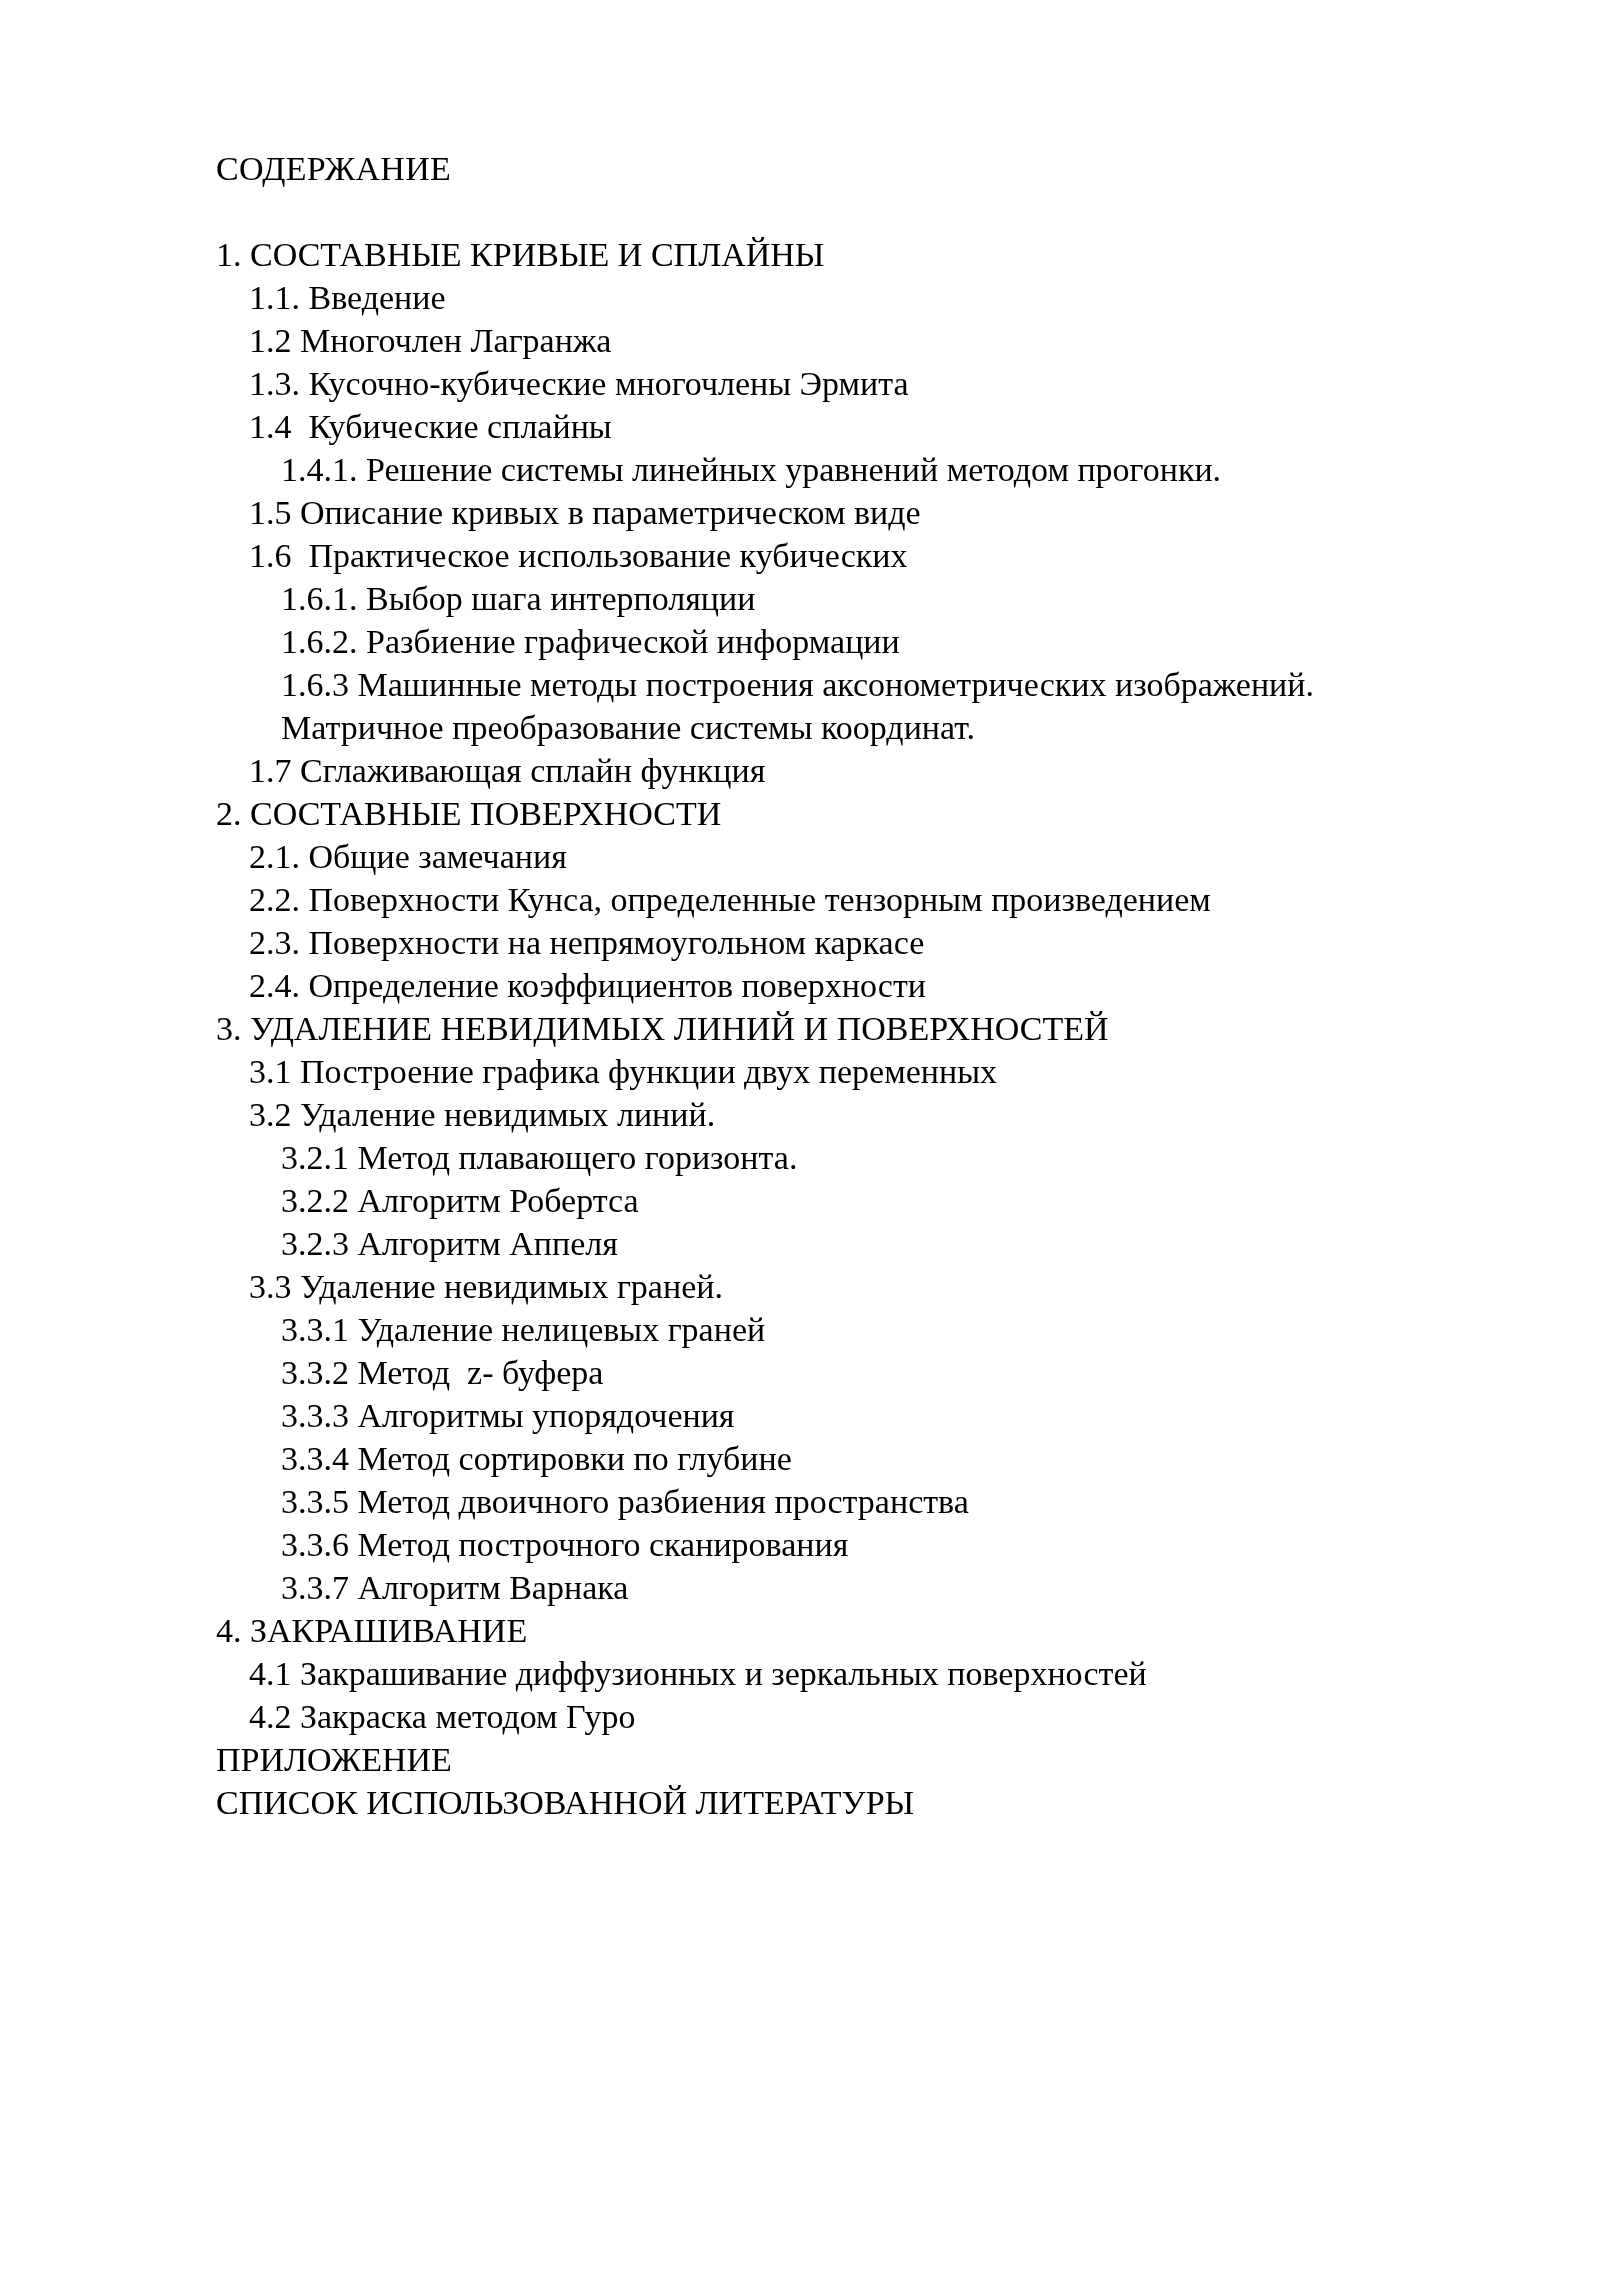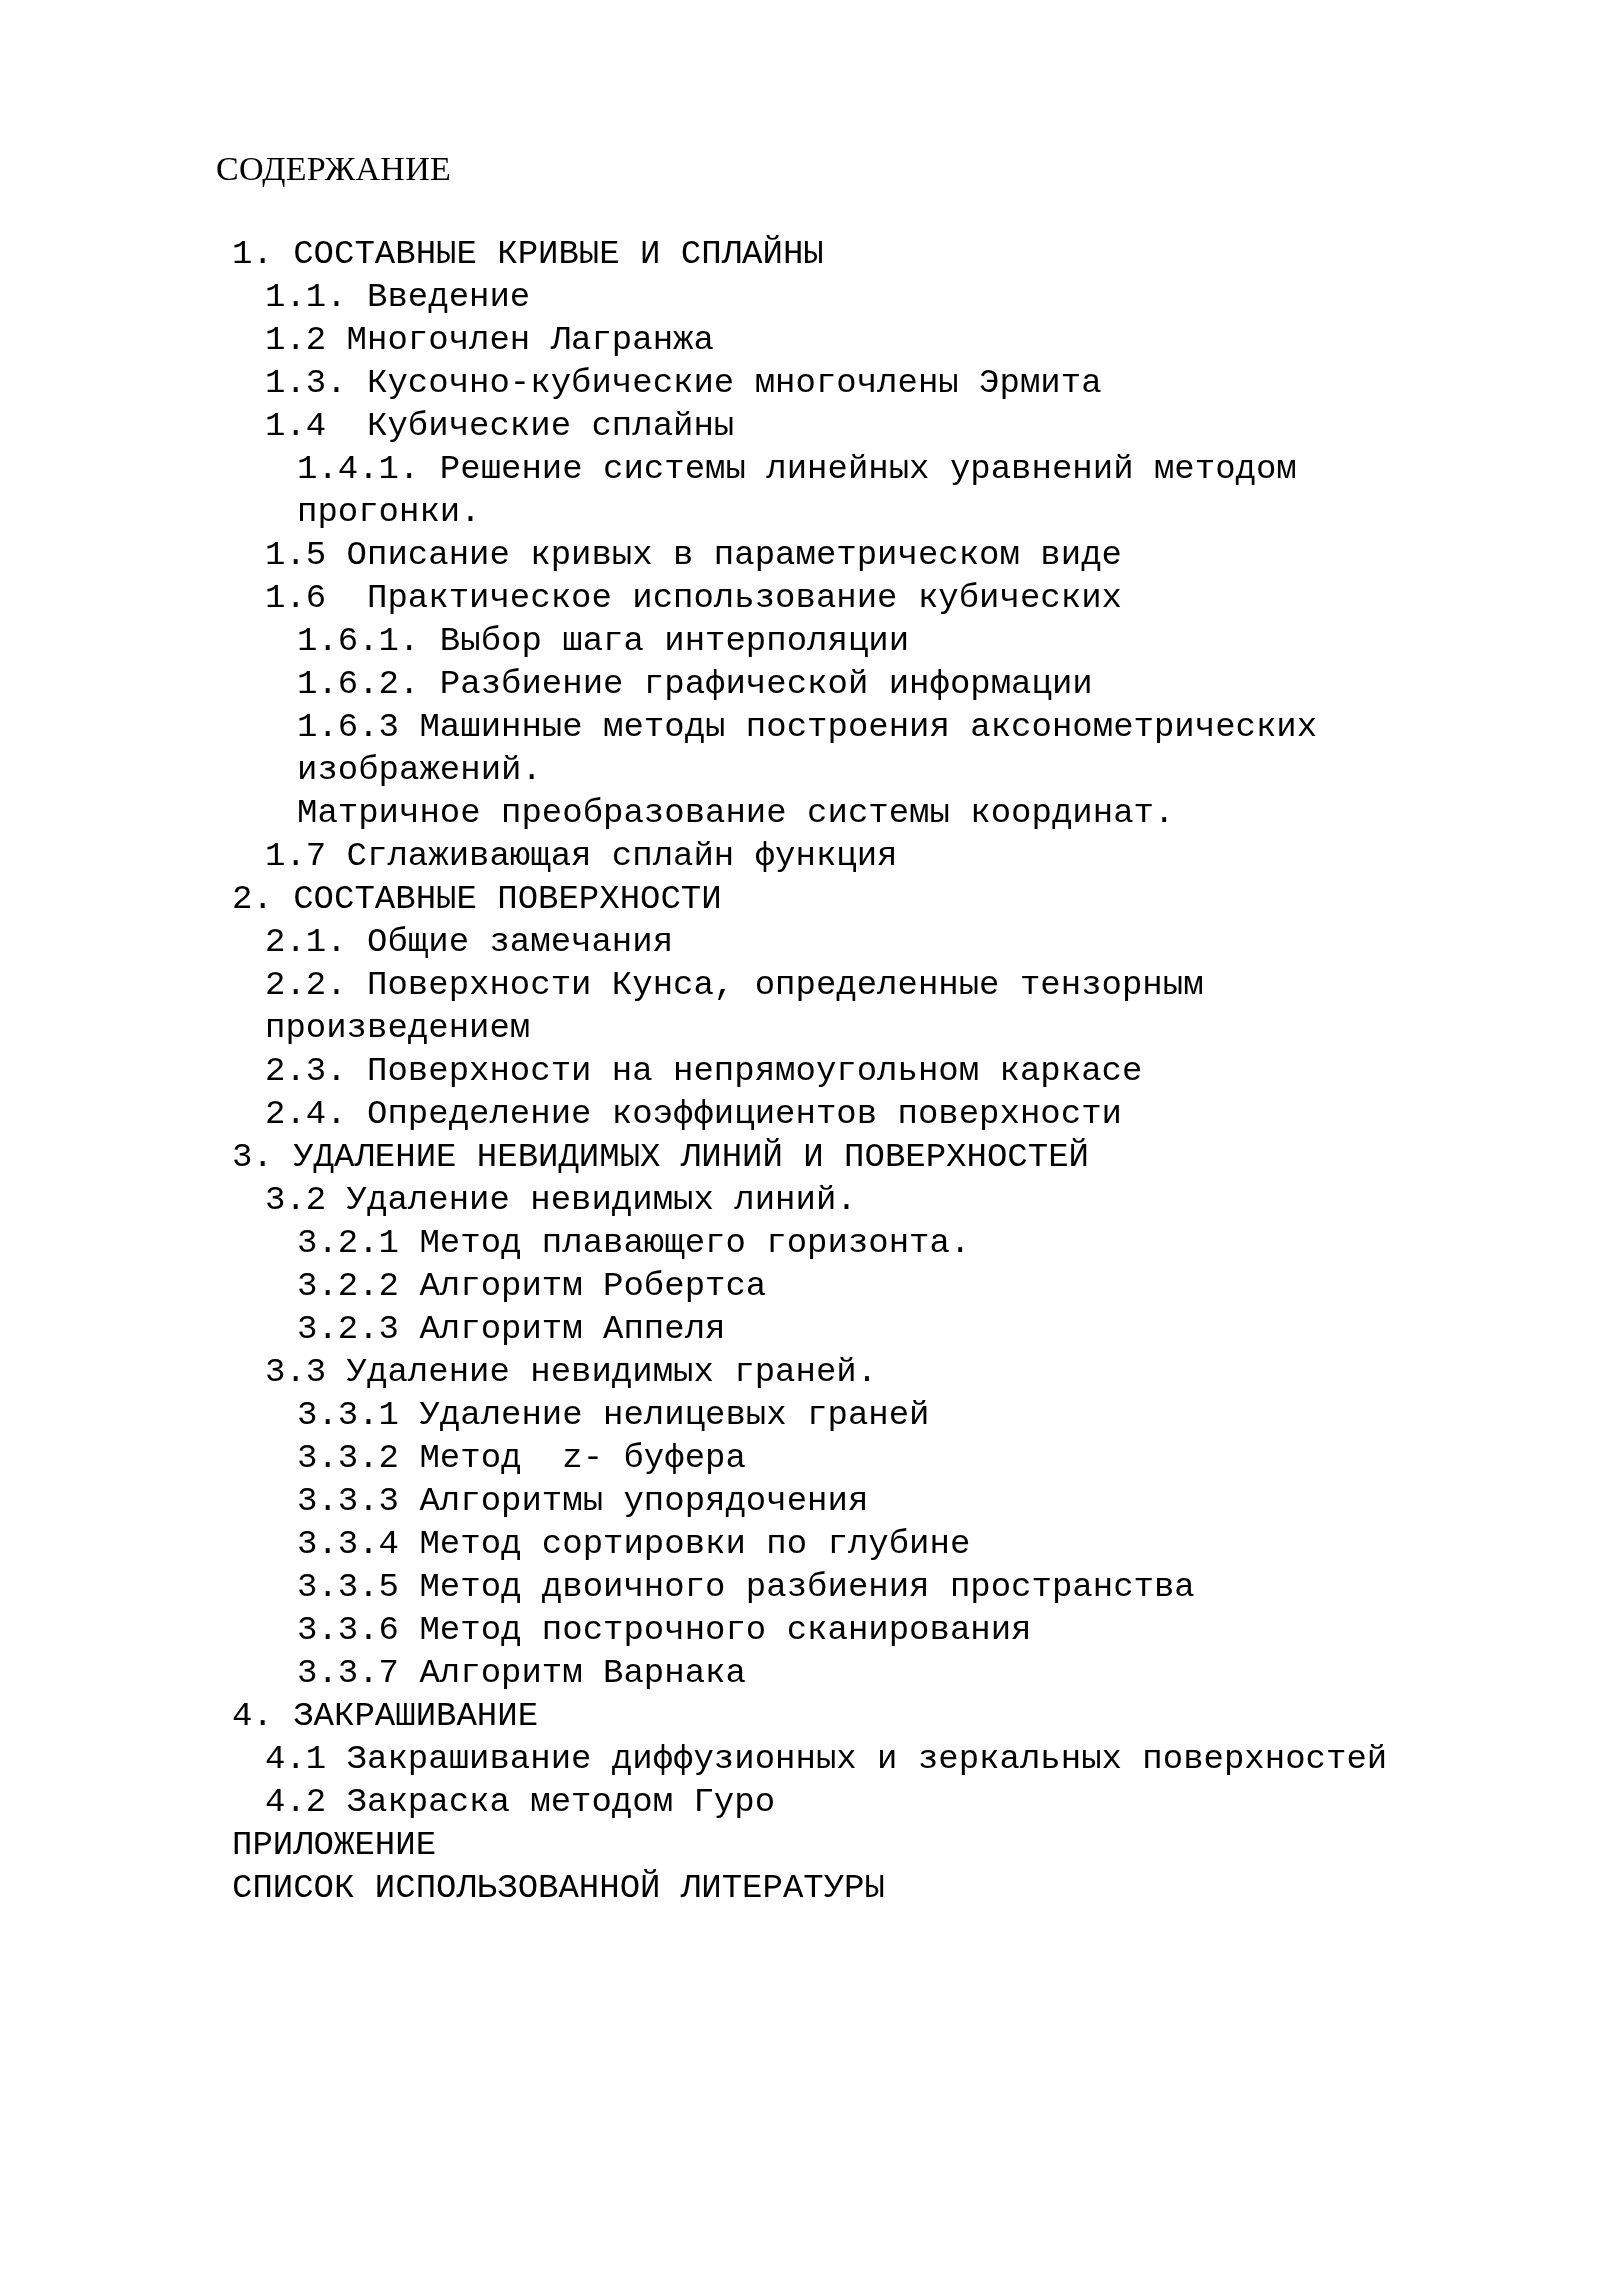--- a/index.html
+++ b/index.html
@@ -22,23 +22,22 @@
     padding: 147px 118px 0 216px;
   }
   .doc-title {
     font-size: 34px;
     line-height: 43px;
     margin: 0 0 43px 0;
     font-weight: normal;
     letter-spacing: 0.3px;
   }
   .toc-list {
-    margin: 16px;
+    margin: 0;
     padding: 0;
-    font-family: Liberation Mono, monospace;
   }
   .toc-entry {
     font-size: 34px;
     line-height: 43px;
     white-space: pre-wrap;
   }
   .lvl-0 { padding-left: 0px; }
   .lvl-1 { padding-left: 33px; }
   .lvl-2 { padding-left: 65px; }
 </style>
@@ -60,20 +59,21 @@
       <div class="toc-entry lvl-2">1.6.2. Разбиение графической информации</div>
       <div class="toc-entry lvl-2">1.6.3 Машинные методы построения аксонометрических изображений.</div>
       <div class="toc-entry lvl-2">Матричное преобразование системы координат.</div>
       <div class="toc-entry lvl-1">1.7 Сглаживающая сплайн функция</div>
       <div class="toc-entry lvl-0">2. СОСТАВНЫЕ ПОВЕРХНОСТИ</div>
       <div class="toc-entry lvl-1">2.1. Общие замечания</div>
       <div class="toc-entry lvl-1">2.2. Поверхности Кунса, определенные тензорным произведением</div>
       <div class="toc-entry lvl-1">2.3. Поверхности на непрямоугольном каркасе</div>
       <div class="toc-entry lvl-1">2.4. Определение коэффициентов поверхности</div>
       <div class="toc-entry lvl-0">3. УДАЛЕНИЕ НЕВИДИМЫХ ЛИНИЙ И ПОВЕРХНОСТЕЙ</div>
+      <div class="toc-entry lvl-1">3.1 Построение графика функции двух переменных</div>
       <div class="toc-entry lvl-1">3.2 Удаление невидимых линий.</div>
       <div class="toc-entry lvl-2">3.2.1 Метод плавающего горизонта.</div>
       <div class="toc-entry lvl-2">3.2.2 Алгоритм Робертса</div>
       <div class="toc-entry lvl-2">3.2.3 Алгоритм Аппеля</div>
       <div class="toc-entry lvl-1">3.3 Удаление невидимых граней.</div>
       <div class="toc-entry lvl-2">3.3.1 Удаление нелицевых граней</div>
       <div class="toc-entry lvl-2">3.3.2 Метод  z- буфера</div>
       <div class="toc-entry lvl-2">3.3.3 Алгоритмы упорядочения</div>
       <div class="toc-entry lvl-2">3.3.4 Метод сортировки по глубине</div>
       <div class="toc-entry lvl-2">3.3.5 Метод двоичного разбиения пространства</div>

